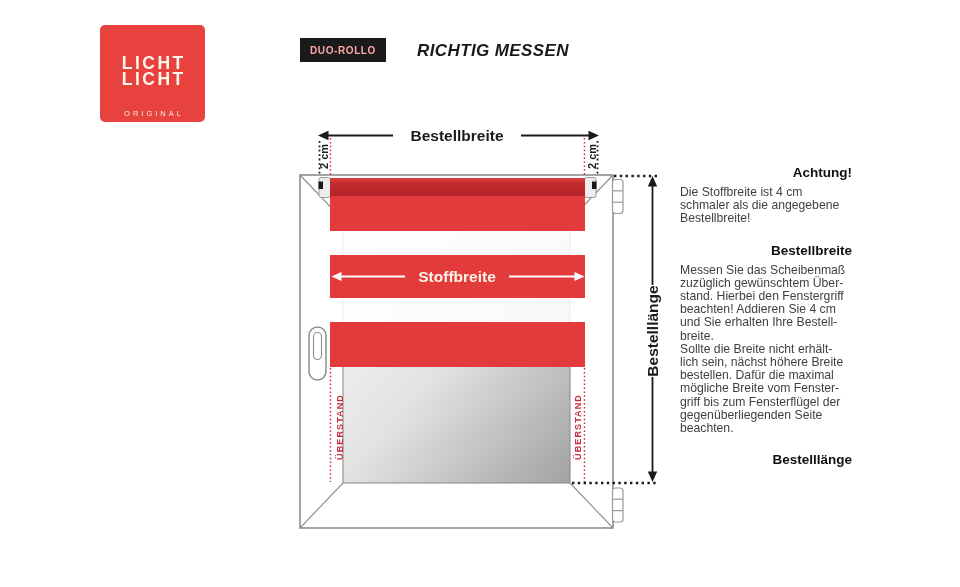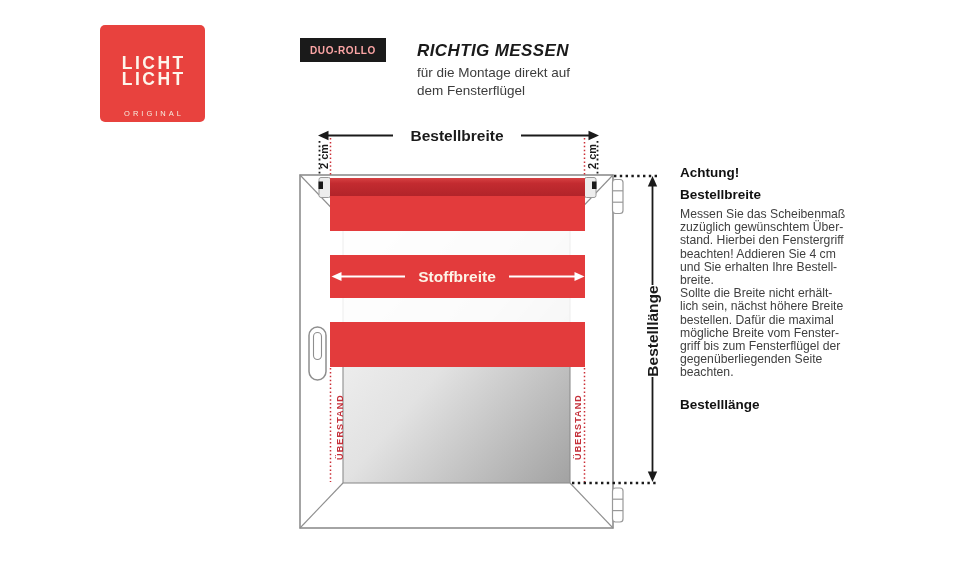--- a/index.html
+++ b/index.html
@@ -19,21 +19,21 @@
   .badge{position:absolute;left:300px;top:38px;height:24px;padding:0 10px;
          display:inline-flex;align-items:center;justify-content:center;
          color:#fca5a5;font-size:10px;font-weight:bold;letter-spacing:.6px;}
   .title{position:absolute;left:417px;top:41px;font-size:17px;font-weight:bold;
          letter-spacing:.4px;color:#1a1a1a;font-style:italic;}
   .subtitle{position:absolute;left:417px;top:64px;font-size:13.5px;line-height:17.5px;
             color:#3c3c3c;white-space:pre-line;}
 
   
   .info{position:absolute;left:680px;top:164px;width:172px;}
-  .info h3{font-size:13.5px;line-height:18px;margin:0 0 4px 0;color:#111;font-weight:bold;}
+  .info h3{font-size:13.5px;line-height:18px;margin:0 0 4px 0;color:#111;font-weight:bold;text-align:right;}
   .info p{font-size:12.2px;line-height:13.2px;margin:0 0 16px 0;color:#3f3f3f;
           white-space:pre-line;}
 
   
   .diagram{position:absolute;left:280px;top:115px;width:400px;height:425px;}
   svg text{font-family:"Liberation Sans",sans-serif;}
 </style>
 </head>
 <body>
 
@@ -42,22 +42,20 @@
   <div class="logo" style="background:#e8423e;">
     <div class="logo-word">
       <div class="logo-line">LICHT</div>
       <div class="logo-line">LICHT</div>
       <div class="logo-sub">ORIGINAL</div>
     </div>
   </div>
 
   <div class="badge" style="background:#1a1a1a;">DUO-ROLLO</div>
   <div class="title">RICHTIG MESSEN</div>
-  <div class="subtitle">für die Montage direkt auf
-dem Fensterflügel</div>
 
   <svg class="diagram" viewBox="280 115 400 425" width="400" height="425">
     <defs>
       <linearGradient id="glassG" x1="0" y1="0" x2="1" y2="1">
         <stop offset="0" stop-color="#fafafa"></stop>
         <stop offset="0.5" stop-color="#e2e2e2"></stop>
         <stop offset="1" stop-color="#a2a2a2"></stop>
       </linearGradient>
       <linearGradient id="tubeG" x1="0" y1="0" x2="0" y2="1">
         <stop offset="0" stop-color="#d64042"></stop>
@@ -140,20 +138,23 @@
       <polygon points="652.5,176 647.8,186.5 657.2,186.5" fill="#1a1a1a"></polygon>
       <polygon points="652.5,482 647.8,471.5 657.2,471.5" fill="#1a1a1a"></polygon>
       <rect x="642" y="285" width="21" height="92" fill="#ffffff"></rect>
       <text x="652.5" y="336.5" transform="rotate(-90 652.5 331)" text-anchor="middle" font-size="15.5" font-weight="bold" fill="#1a1a1a">Bestelllänge</text>
     </g>
   </svg>
 
   <div class="info">
     <section>
       <h3>Achtung!</h3>
+      <p>Die Stoffbreite ist 4 cm
+schmaler als die angegebene
+Bestellbreite!</p>
     </section>
     <section>
       <h3>Bestellbreite</h3>
       <p>Messen Sie das Scheibenmaß
 zuzüglich gewünschtem Über-
 stand. Hierbei den Fenstergriff
 beachten! Addieren Sie 4 cm
 und Sie erhalten Ihre Bestell-
 breite.
 Sollte die Breite nicht erhält-

